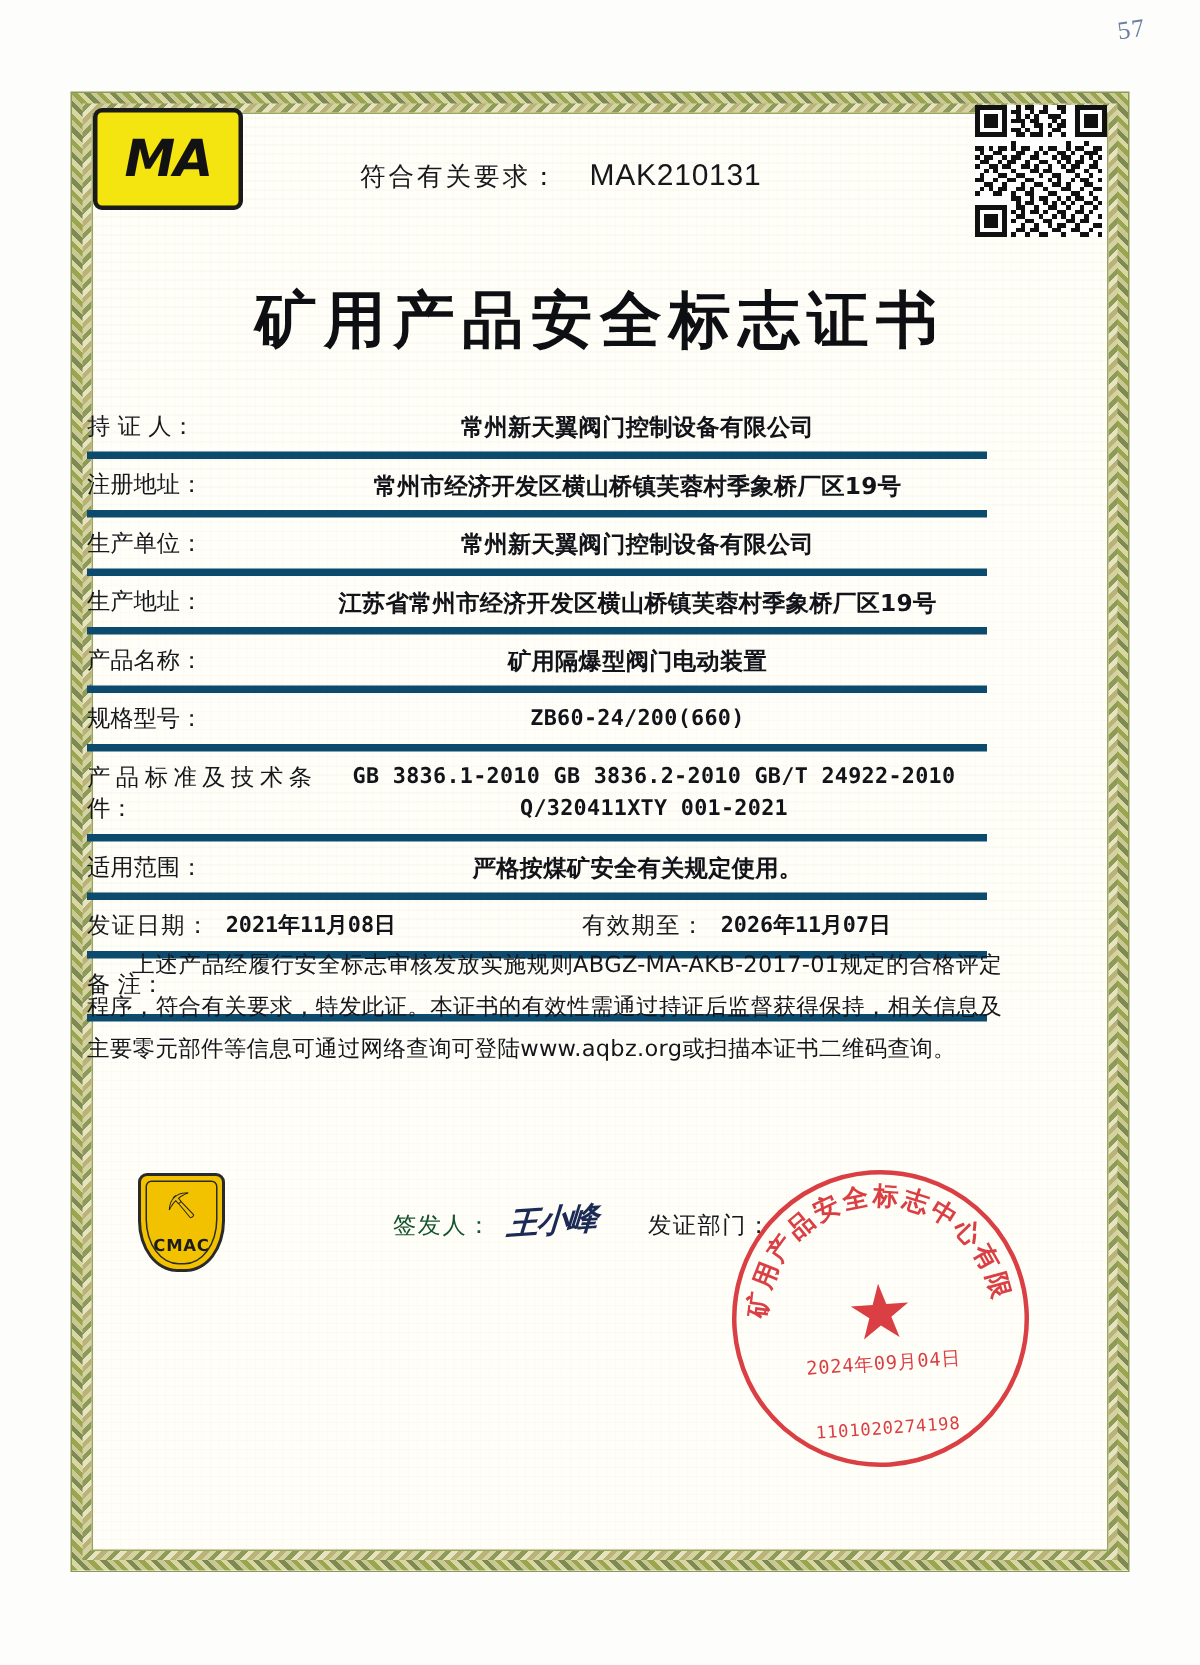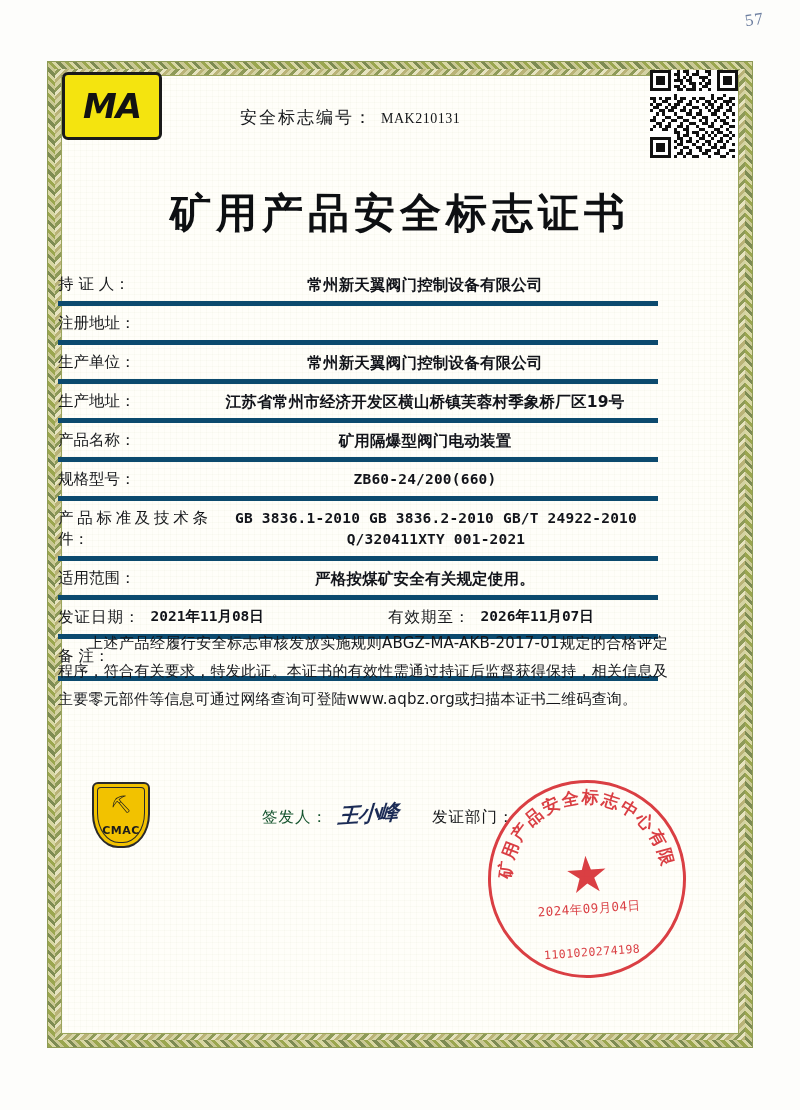--- a/index.html
+++ b/index.html
@@ -105,24 +105,24 @@
     position: absolute;
     left: 240px;
     top: 106px;
     font-family: "DejaVu Sans", sans-serif;
     font-size: 17px;
     color: #15171a;
     letter-spacing: 1px;
   }
   .cert-no-label { letter-spacing: 2px; }
   .cert-no-value {
-    font-family: Liberation Serif, serif;
-    font-size: 14px;
+    font-family: Liberation Sans, sans-serif;
+    font-size: 20px;
     letter-spacing: 0.5px;
-    margin-left: 8px;
+    margin-left: 20px;
   }
 
   .qr {
     position: absolute;
     right: 62px;
     top: 70px;
     width: 88px;
     height: 88px;
     background: #ffffff;
   }
@@ -362,21 +362,21 @@
     </div>
   </div>
 
   <div class="content">
 
     <div class="ma-logo">
       <span class="ma-logo-text">MA</span>
     </div>
 
     <div class="cert-no-row">
-      <span class="cert-no-label">安全标志编号：</span><span class="cert-no-value">MAK210131</span>
+      <span class="cert-no-label">符合有关要求：</span><span class="cert-no-value">MAK210131</span>
     </div>
 
     <div class="qr">
       <svg width="88" height="88" viewBox="0 0 29 29" shape-rendering="crispEdges">
         <rect width="29" height="29" fill="#ffffff"></rect>
         <g fill="#111111">
           <rect x="0" y="0" width="7" height="7"></rect>
             <rect x="1" y="1" width="5" height="5" fill="#ffffff"></rect>
             <rect x="2" y="2" width="3" height="3"></rect>
           <rect x="22" y="0" width="7" height="7"></rect>
@@ -574,20 +574,21 @@
 
     <div class="fields">
 
       <div class="frow u">
         <div class="flabel spread">持 证 人：</div>
         <div class="fvalue">常州新天翼阀门控制设备有限公司</div>
       </div>
 
       <div class="frow u">
         <div class="flabel">注册地址：</div>
+        <div class="fvalue">常州市经济开发区横山桥镇芙蓉村季象桥厂区19号</div>
       </div>
 
       <div class="frow u">
         <div class="flabel">生产单位：</div>
         <div class="fvalue">常州新天翼阀门控制设备有限公司</div>
       </div>
 
       <div class="frow u">
         <div class="flabel">生产地址：</div>
         <div class="fvalue">江苏省常州市经济开发区横山桥镇芙蓉村季象桥厂区19号</div>

